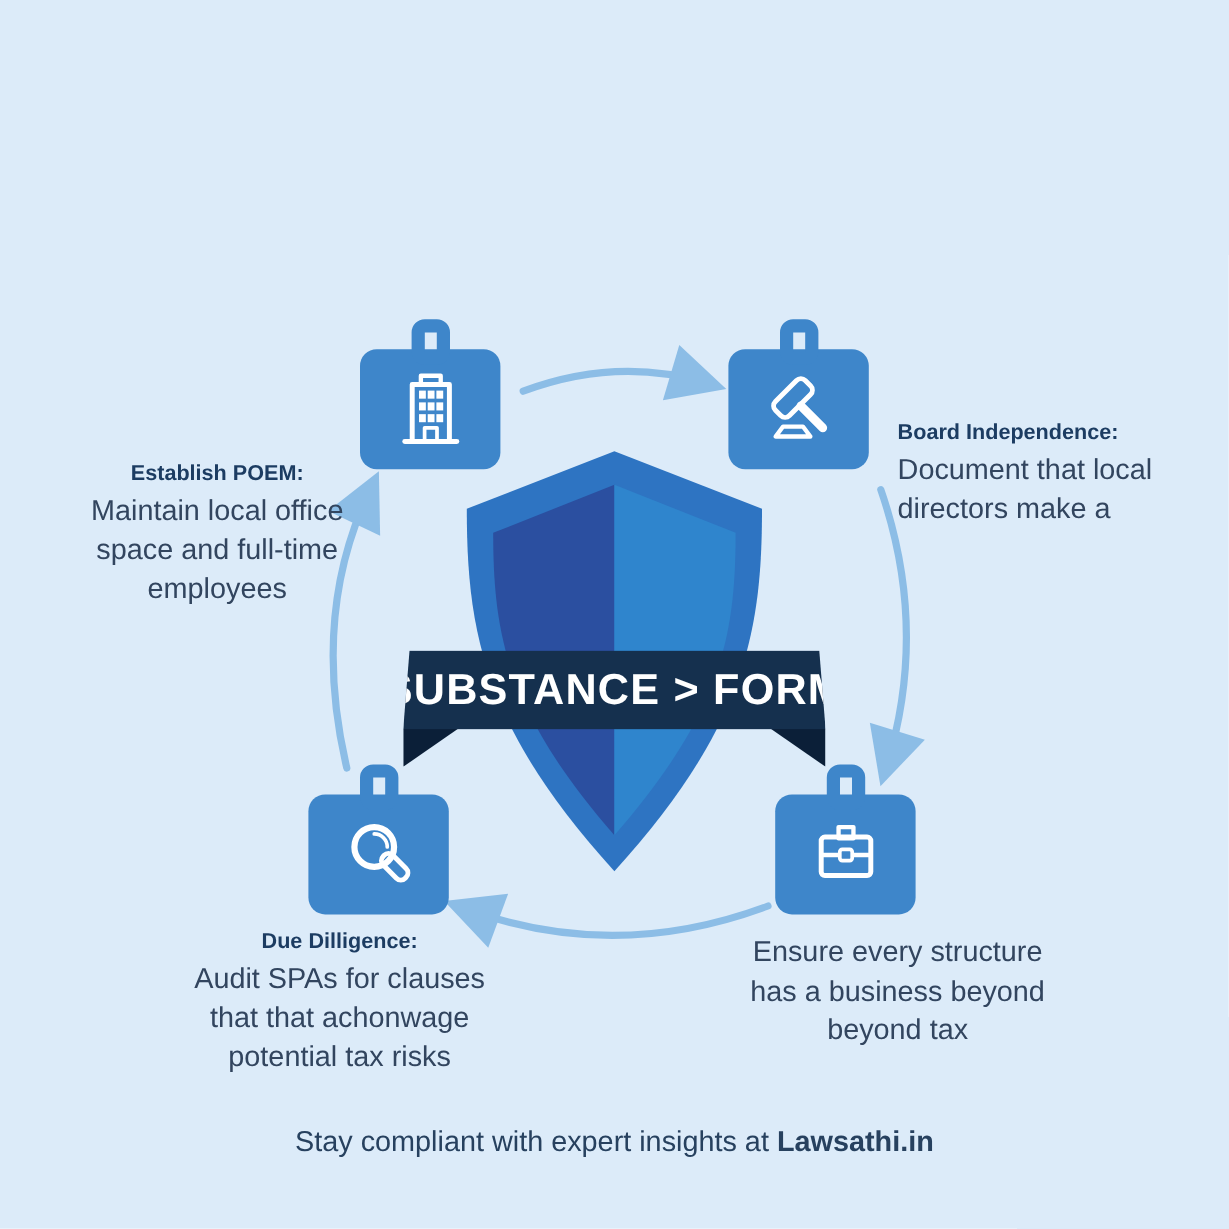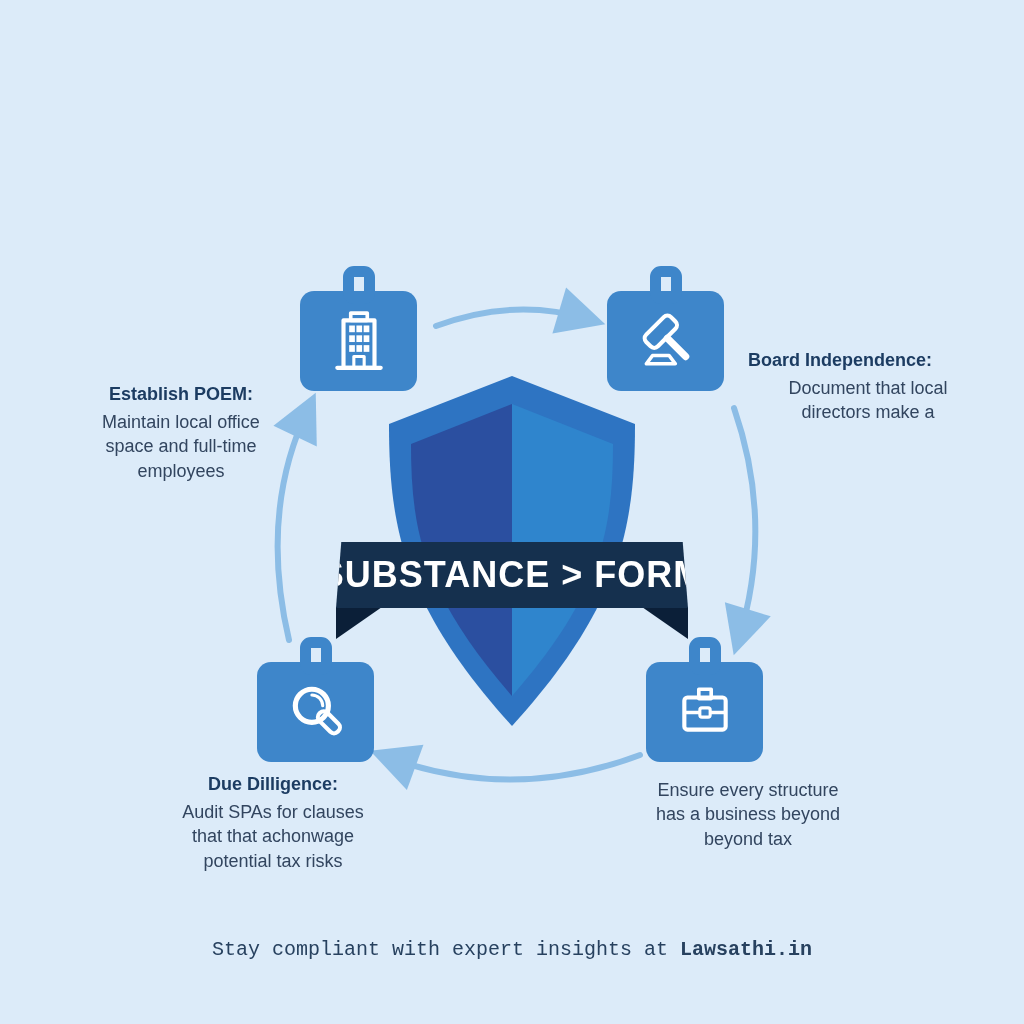--- a/index.html
+++ b/index.html
@@ -49,29 +49,29 @@
   .fold{position:absolute;top:607px;width:46px;height:32px;z-index:3;
     background:var(--c-banner_fold,#0b1f38);}
   .fold-left{left:336px;clip-path:polygon(0 0,100% 0,0 100%);}
   .fold-right{left:642px;clip-path:polygon(0 0,100% 0,100% 100%);}
   
   .step-text{position:absolute;z-index:2;color:var(--c-body_text,#32455f);}
   .step-heading{
     font-size:18px;font-weight:bold;color:var(--c-heading_text,#1c3c62);
     margin-bottom:5px;white-space:nowrap;
   }
-  .step-line{font-size:18px;line-height:1.36;white-space:nowrap;text-align:center;}
+  .step-line{font-size:24px;line-height:1.36;white-space:nowrap;}
   .step-1{left:48px;top:384px;width:266px;text-align:center;}
   .step-2{left:748px;top:350px;width:240px;text-align:left;}
-  .step-3{left:143px;top:774px;width:260px;text-align:center;}
+  .step-3{left:153px;top:774px;width:260px;text-align:center;}
   .step-4{left:615px;top:778px;width:266px;text-align:center;}
   
   .footer{
     position:absolute;left:0;top:938px;width:100%;text-align:center;z-index:2;
-    font-size:20px;color:var(--c-footer_text,#27415f);font-family:Liberation Mono, monospace;
+    font-size:24px;color:var(--c-footer_text,#27415f);
   }
   .footer b{font-weight:bold;}
 </style>
 </head>
 <body>
 
 <div class="canvas">
 
 
   <svg class="arrows" width="1024" height="1024" viewBox="0 0 1024 1024">

